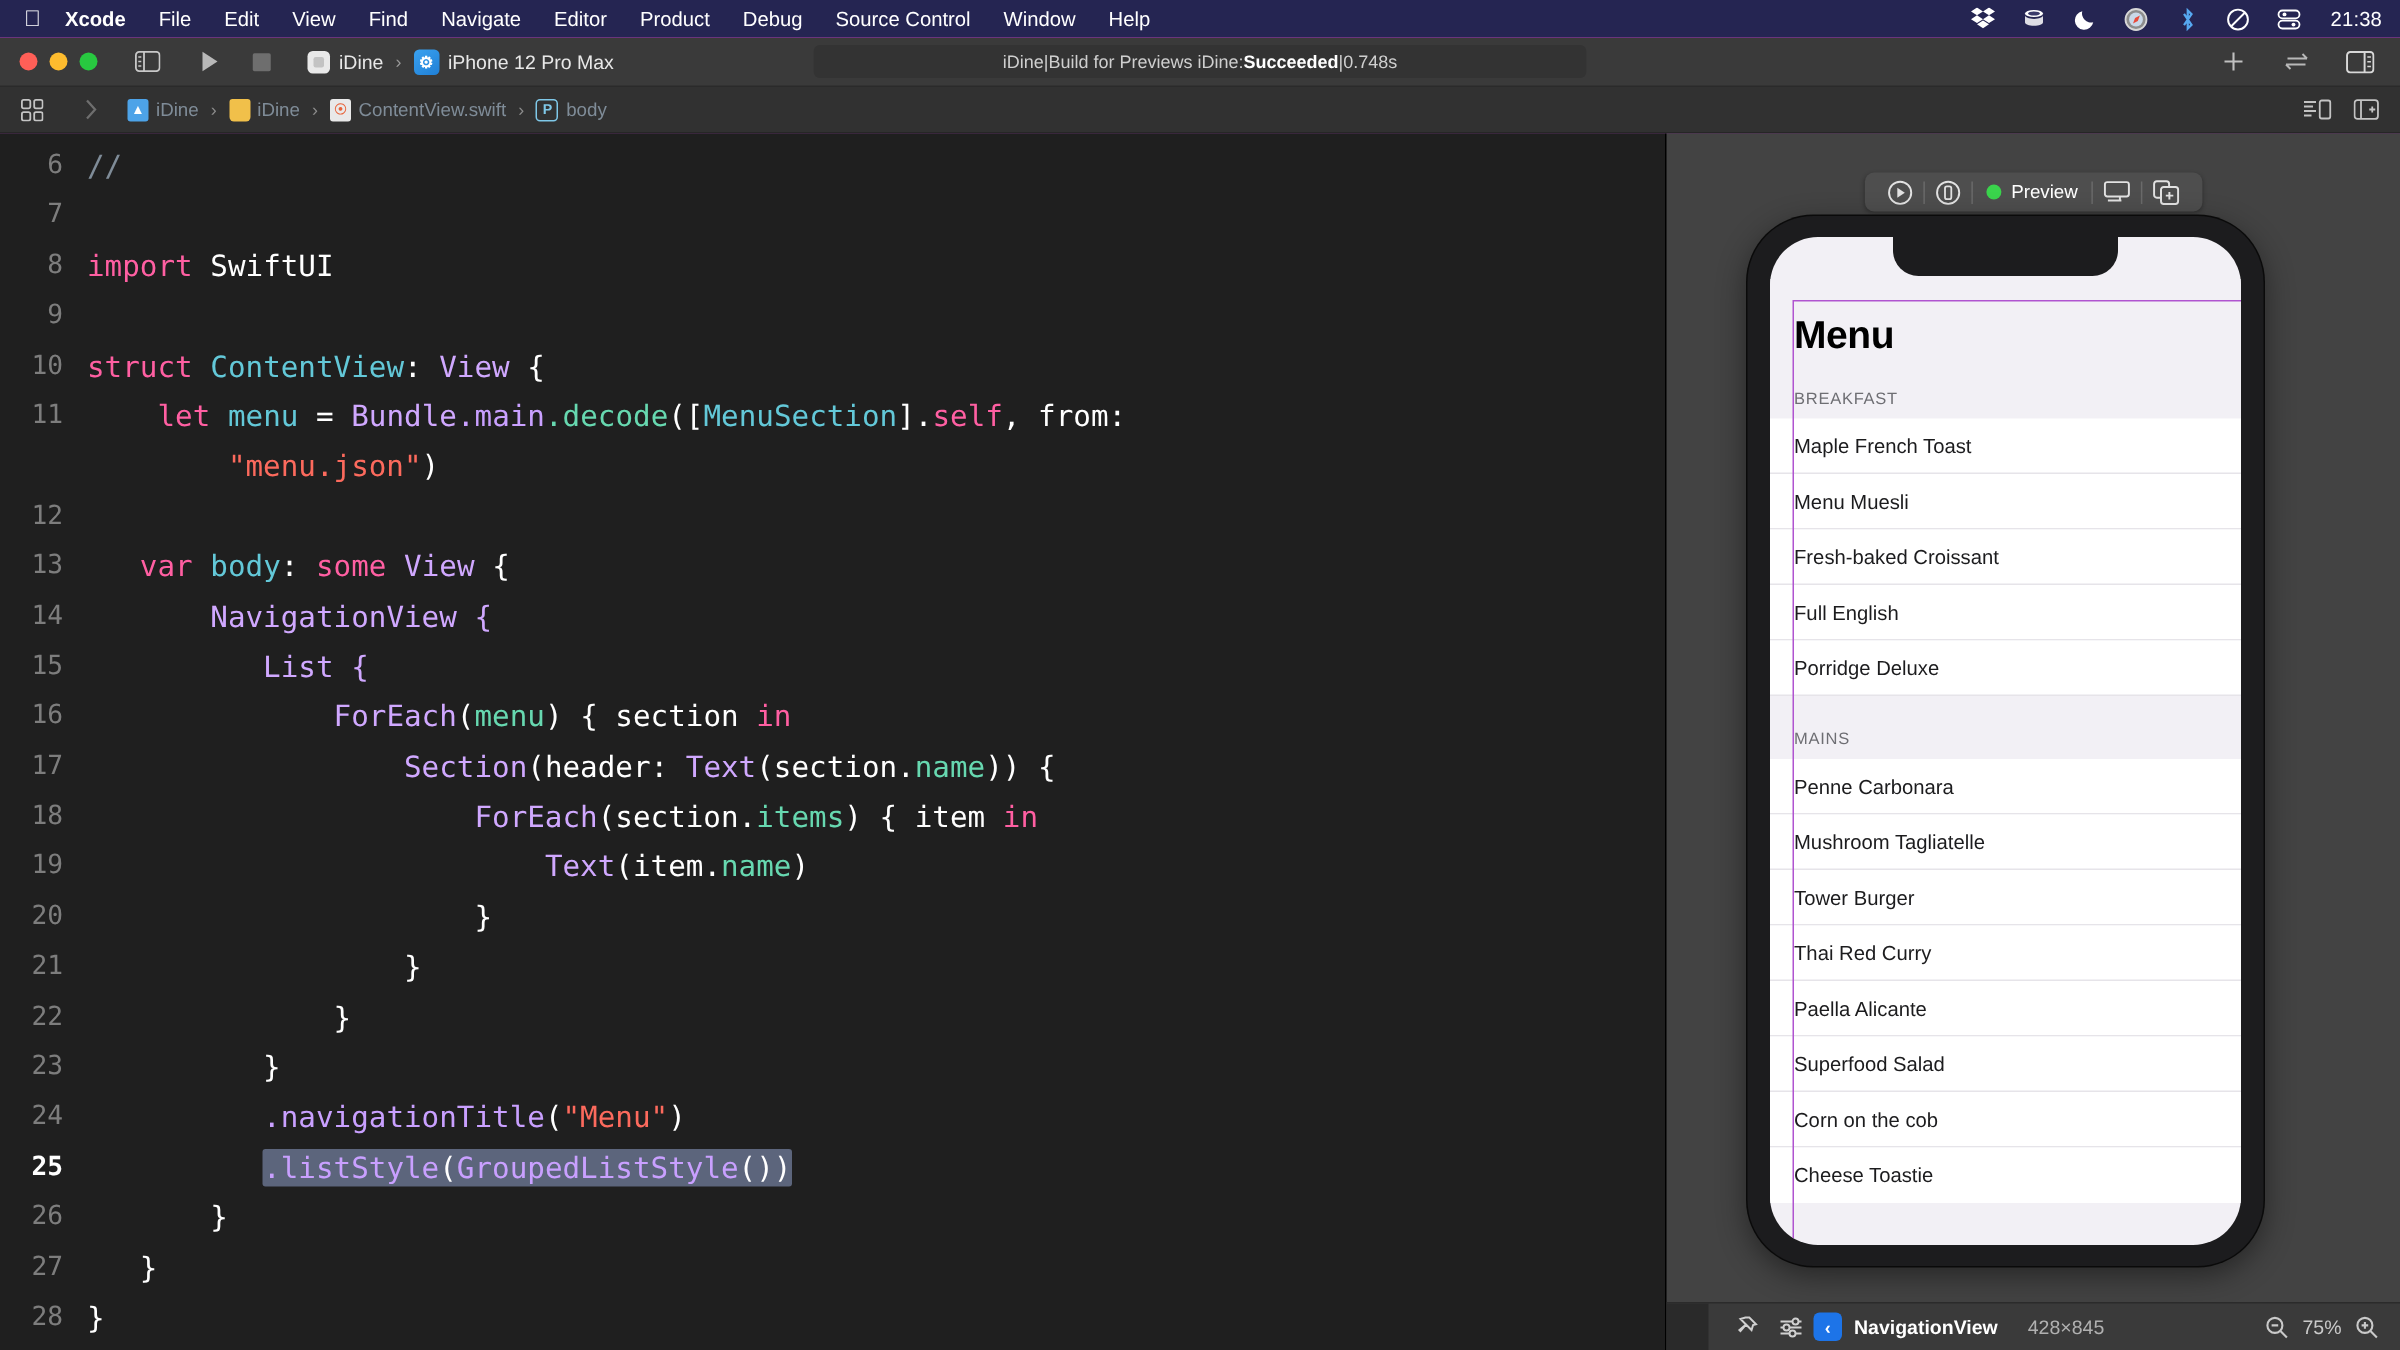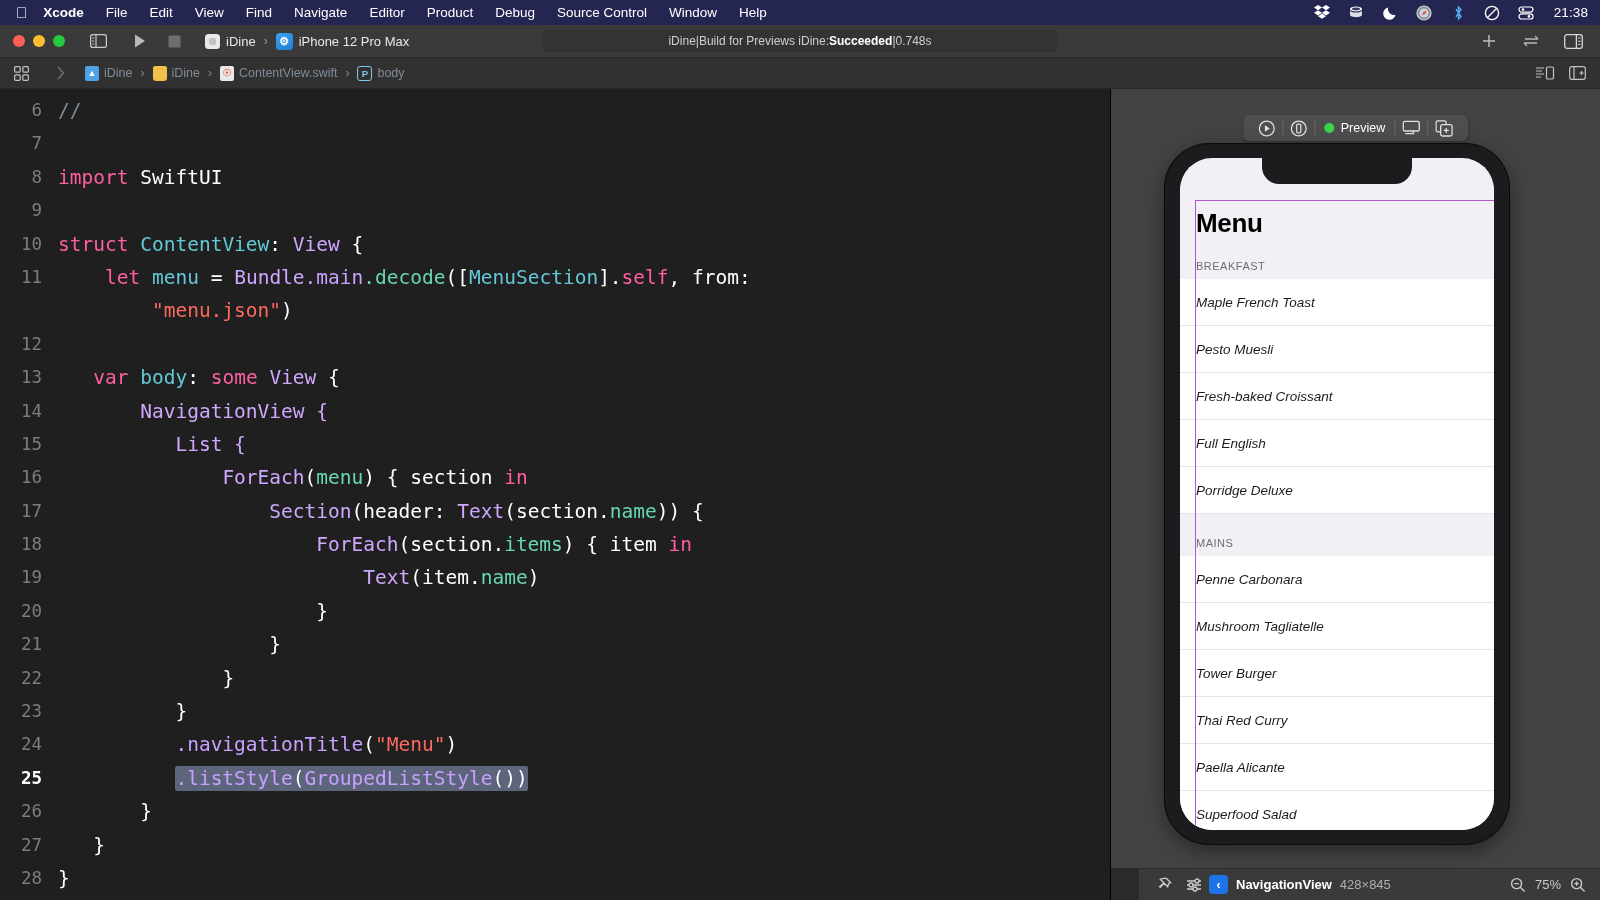--- a/index.html
+++ b/index.html
@@ -158,42 +158,41 @@
     font-size:26px; font-weight:bold; color:#000;
     padding:22px 16px 12px 16px; background:#f2f0f5;
     font-family:"Liberation Sans", sans-serif; letter-spacing:-0.3px;
   }
   .sec-head {
     font-size:11px; color:#6e6e73; letter-spacing:.5px;
     padding:9px 16px 7px 16px; background:#f2f0f5; text-transform:uppercase;
   }
   .row {
     background:#ffffff; color:#1c1c1e; font-size:13.5px;
-    padding:0 16px; height:47px; display:flex; align-items:center;
+    padding:0 16px; height:37px; display:flex; align-items:center;
     border-bottom:1px solid #e6e4e9;
-    font-style:italic;
   }
   .row:last-child { border-bottom:none; }
   .sec-gap { height:14px; background:#f2f0f5; }
 
   
   .pv-bottom {
     position:absolute; left:0; bottom:0; width:100%; height:32px;
     background:#3a3a3a; border-top:1px solid #2b2b2b;
     display:flex; align-items:center; padding:0 14px; gap:0px;
     font-size:12.5px; color:#d6d6d6;
   }
   .pv-bottom .b { width:30px; display:flex; align-items:center; justify-content:center; }
   .back-badge {
     width:19px; height:19px; border-radius:4px; background:#1d74e8;
     display:flex; align-items:center; justify-content:center;
     color:#fff; font-size:12px; font-weight:bold; margin-right:8px;
   }
   .pv-bottom .vname { font-weight:bold; color:#ffffff; font-size:13px; }
-  .pv-bottom .dims { color:#b0b0b0; margin-left:8px; font-size:13px; }
+  .pv-bottom .dims { color:#b0b0b0; margin-left:20px; font-size:13px; }
   .pv-bottom .zoom { margin-left:auto; display:flex; align-items:center; gap:9px; color:#c9c9c9; }
   .pv-bottom .zoomval { font-size:13px; color:#c9c9c9; }
   .bb-left { width:28px; height:100%; background:#2a2a2a; position:absolute; left:0; top:0; }
 </style>
 </head>
 <body>
 
 <div id="app">
 
   <div class="menubar">
@@ -480,21 +479,21 @@
         </div>
 
         <div class="phone">
           <div class="screen">
             <div class="notch"></div>
             <div class="list-area">
               <div class="nav-title">Menu</div>
 
               <div class="sec-head">BREAKFAST</div>
               <div class="row">Maple French Toast</div>
-              <div class="row">Pesto Muesli</div>
+              <div class="row">Menu Muesli</div>
               <div class="row">Fresh-baked Croissant</div>
               <div class="row">Full English</div>
               <div class="row">Porridge Deluxe</div>
 
               <div class="sec-gap"></div>
               <div class="sec-head">MAINS</div>
               <div class="row">Penne Carbonara</div>
               <div class="row">Mushroom Tagliatelle</div>
               <div class="row">Tower Burger</div>
               <div class="row">Thai Red Curry</div>

